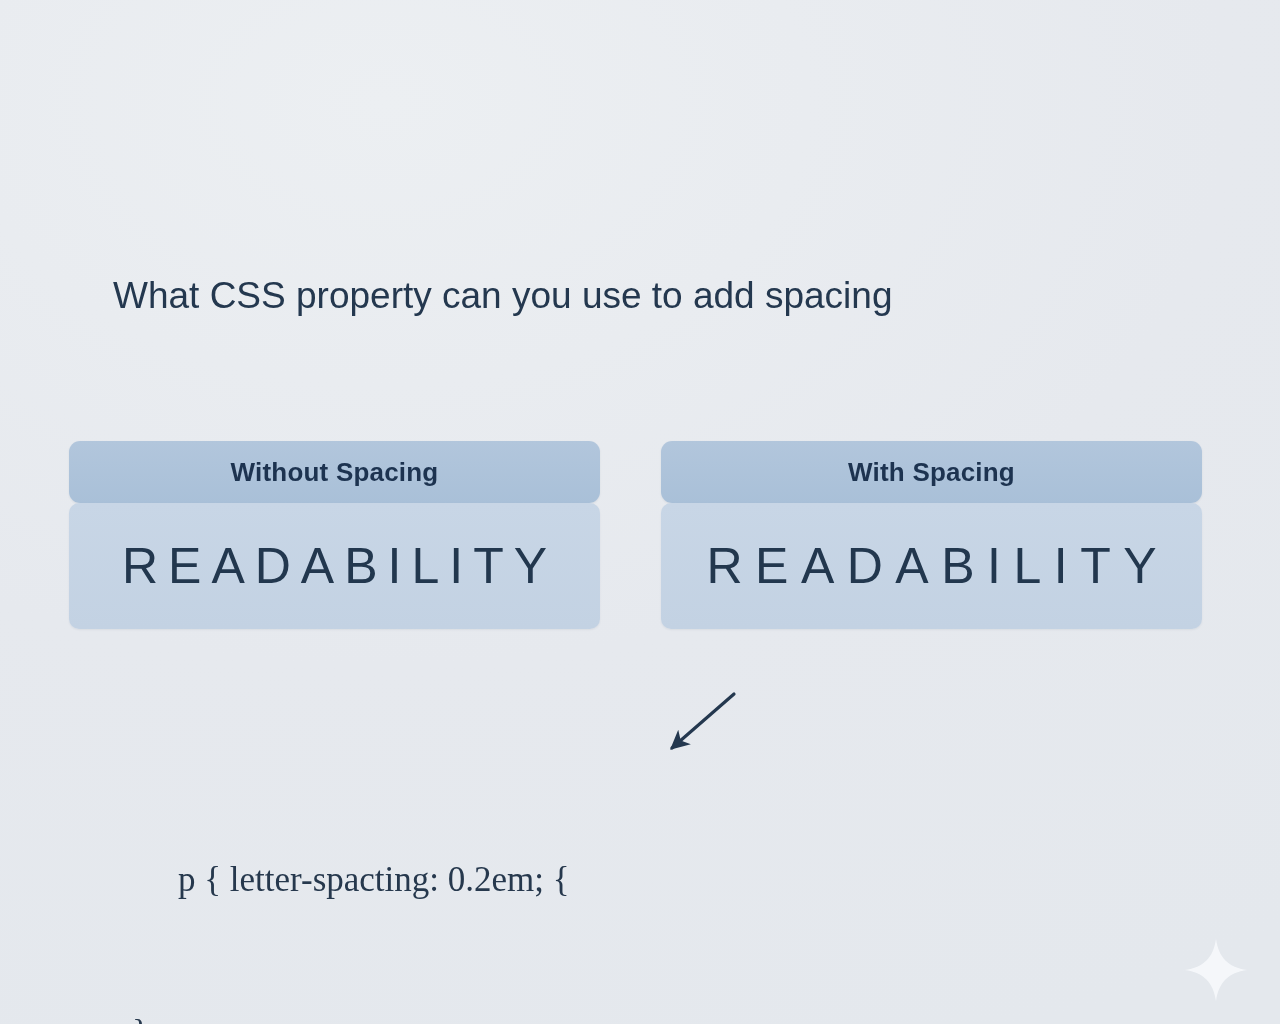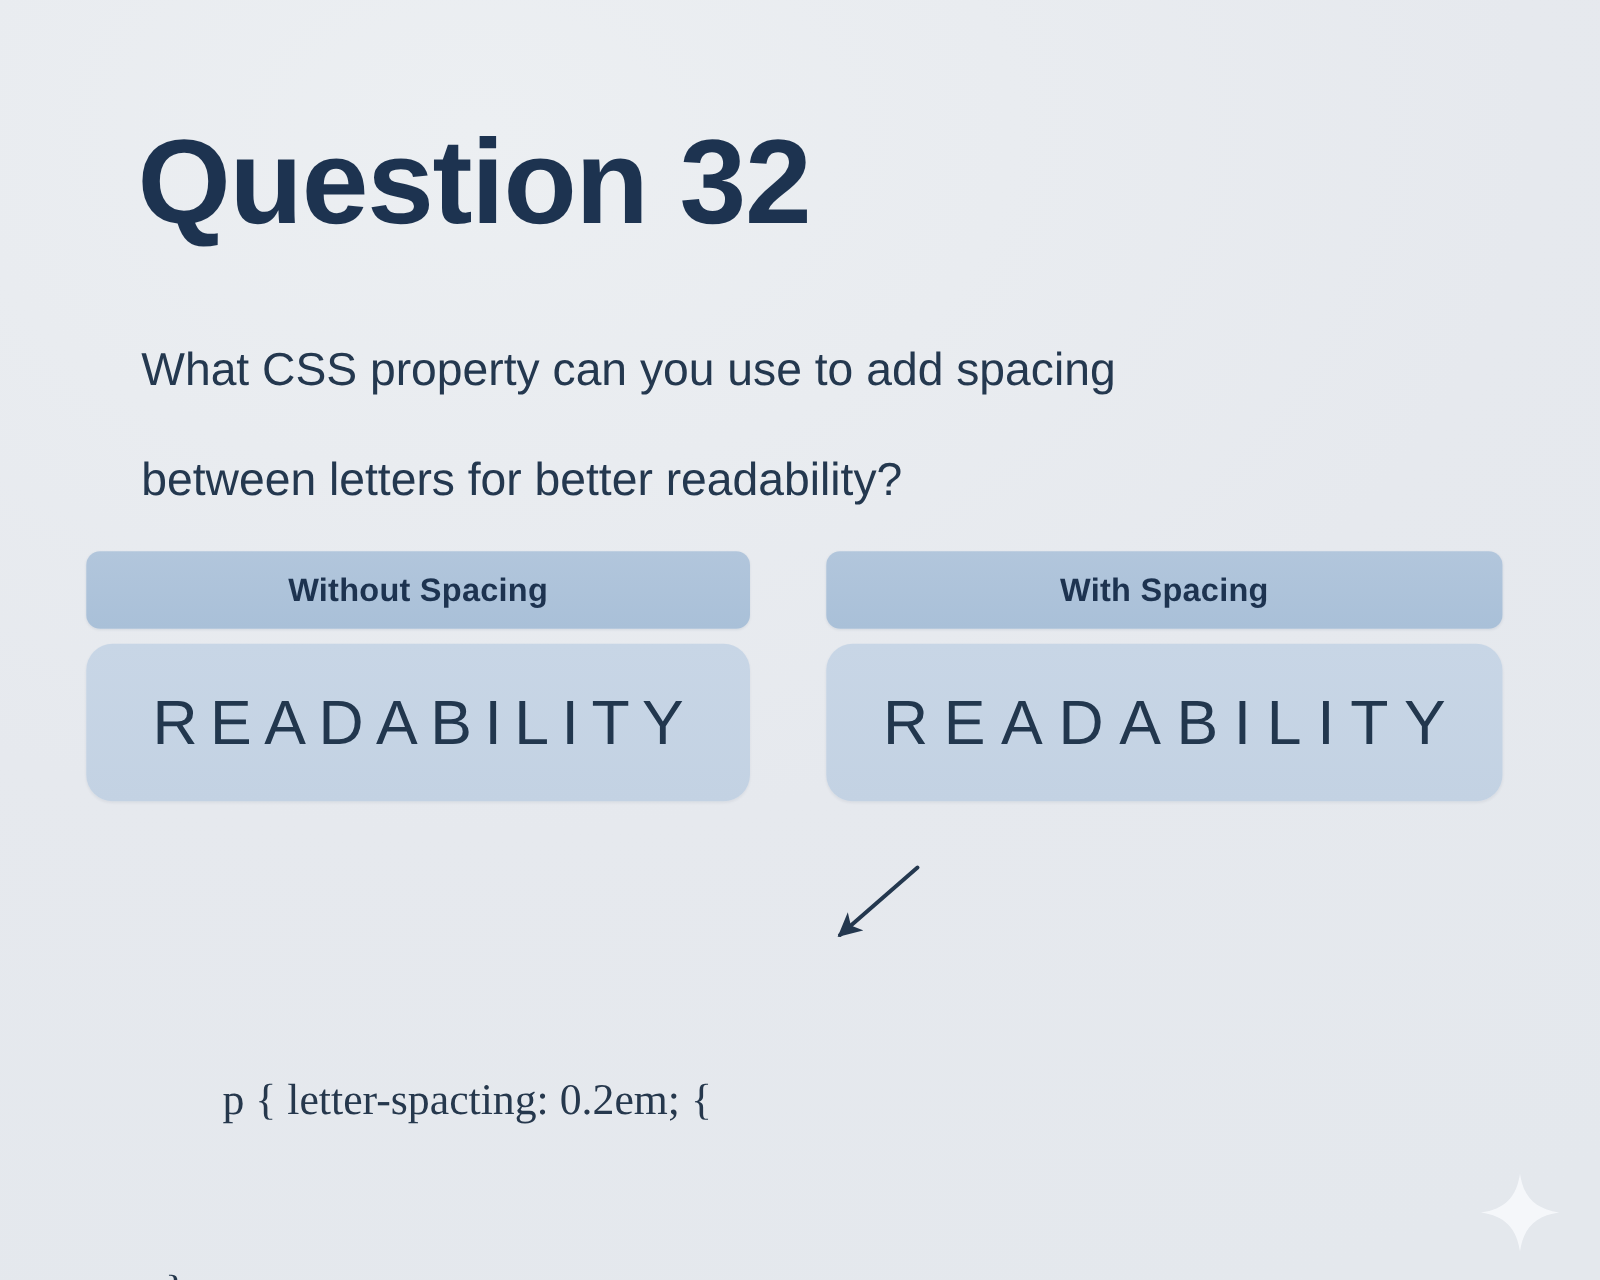--- a/index.html
+++ b/index.html
@@ -63,23 +63,23 @@
     box-shadow:0 1px 2px rgba(60,80,105,0.10);
   }
   .card-header-label {
     font-size:26px;
     font-weight:700;
     color:#1d3350;
     letter-spacing:0.2px;
   }
 
   .card-body {
-    margin-top:12px;
+    margin-top:0;
     height:126px;
-    border-radius:21px;
+    border-radius:10px;
     background:linear-gradient(180deg,#c8d6e6 0%,#c3d2e3 100%);
     display:flex;
     align-items:center;
     justify-content:center;
     box-shadow:0 1px 2px rgba(60,80,105,0.08);
   }
   .sample-word {
     font-size:50px;
     font-weight:400;
     color:#22374e;
@@ -114,25 +114,23 @@
     position:absolute;
     left:1182px; top:936px;
     width:68px; height:68px;
   }
 </style>
 </head>
 <body>
 
 <div id="slide">
 
-  <h1 id="title">Question 32</h1>
 
   <div id="question">
     <span class="q-line">What CSS property can you use to add spacing</span>
-    <span class="q-line">between letters for better readability?</span>
   </div>
 
   <div class="compare-card" id="card-left">
     <div class="card-header">
       <span class="card-header-label">Without Spacing</span>
     </div>
     <div class="card-body">
       <span class="sample-word" id="sample-left">READABILITY</span>
     </div>
   </div>

